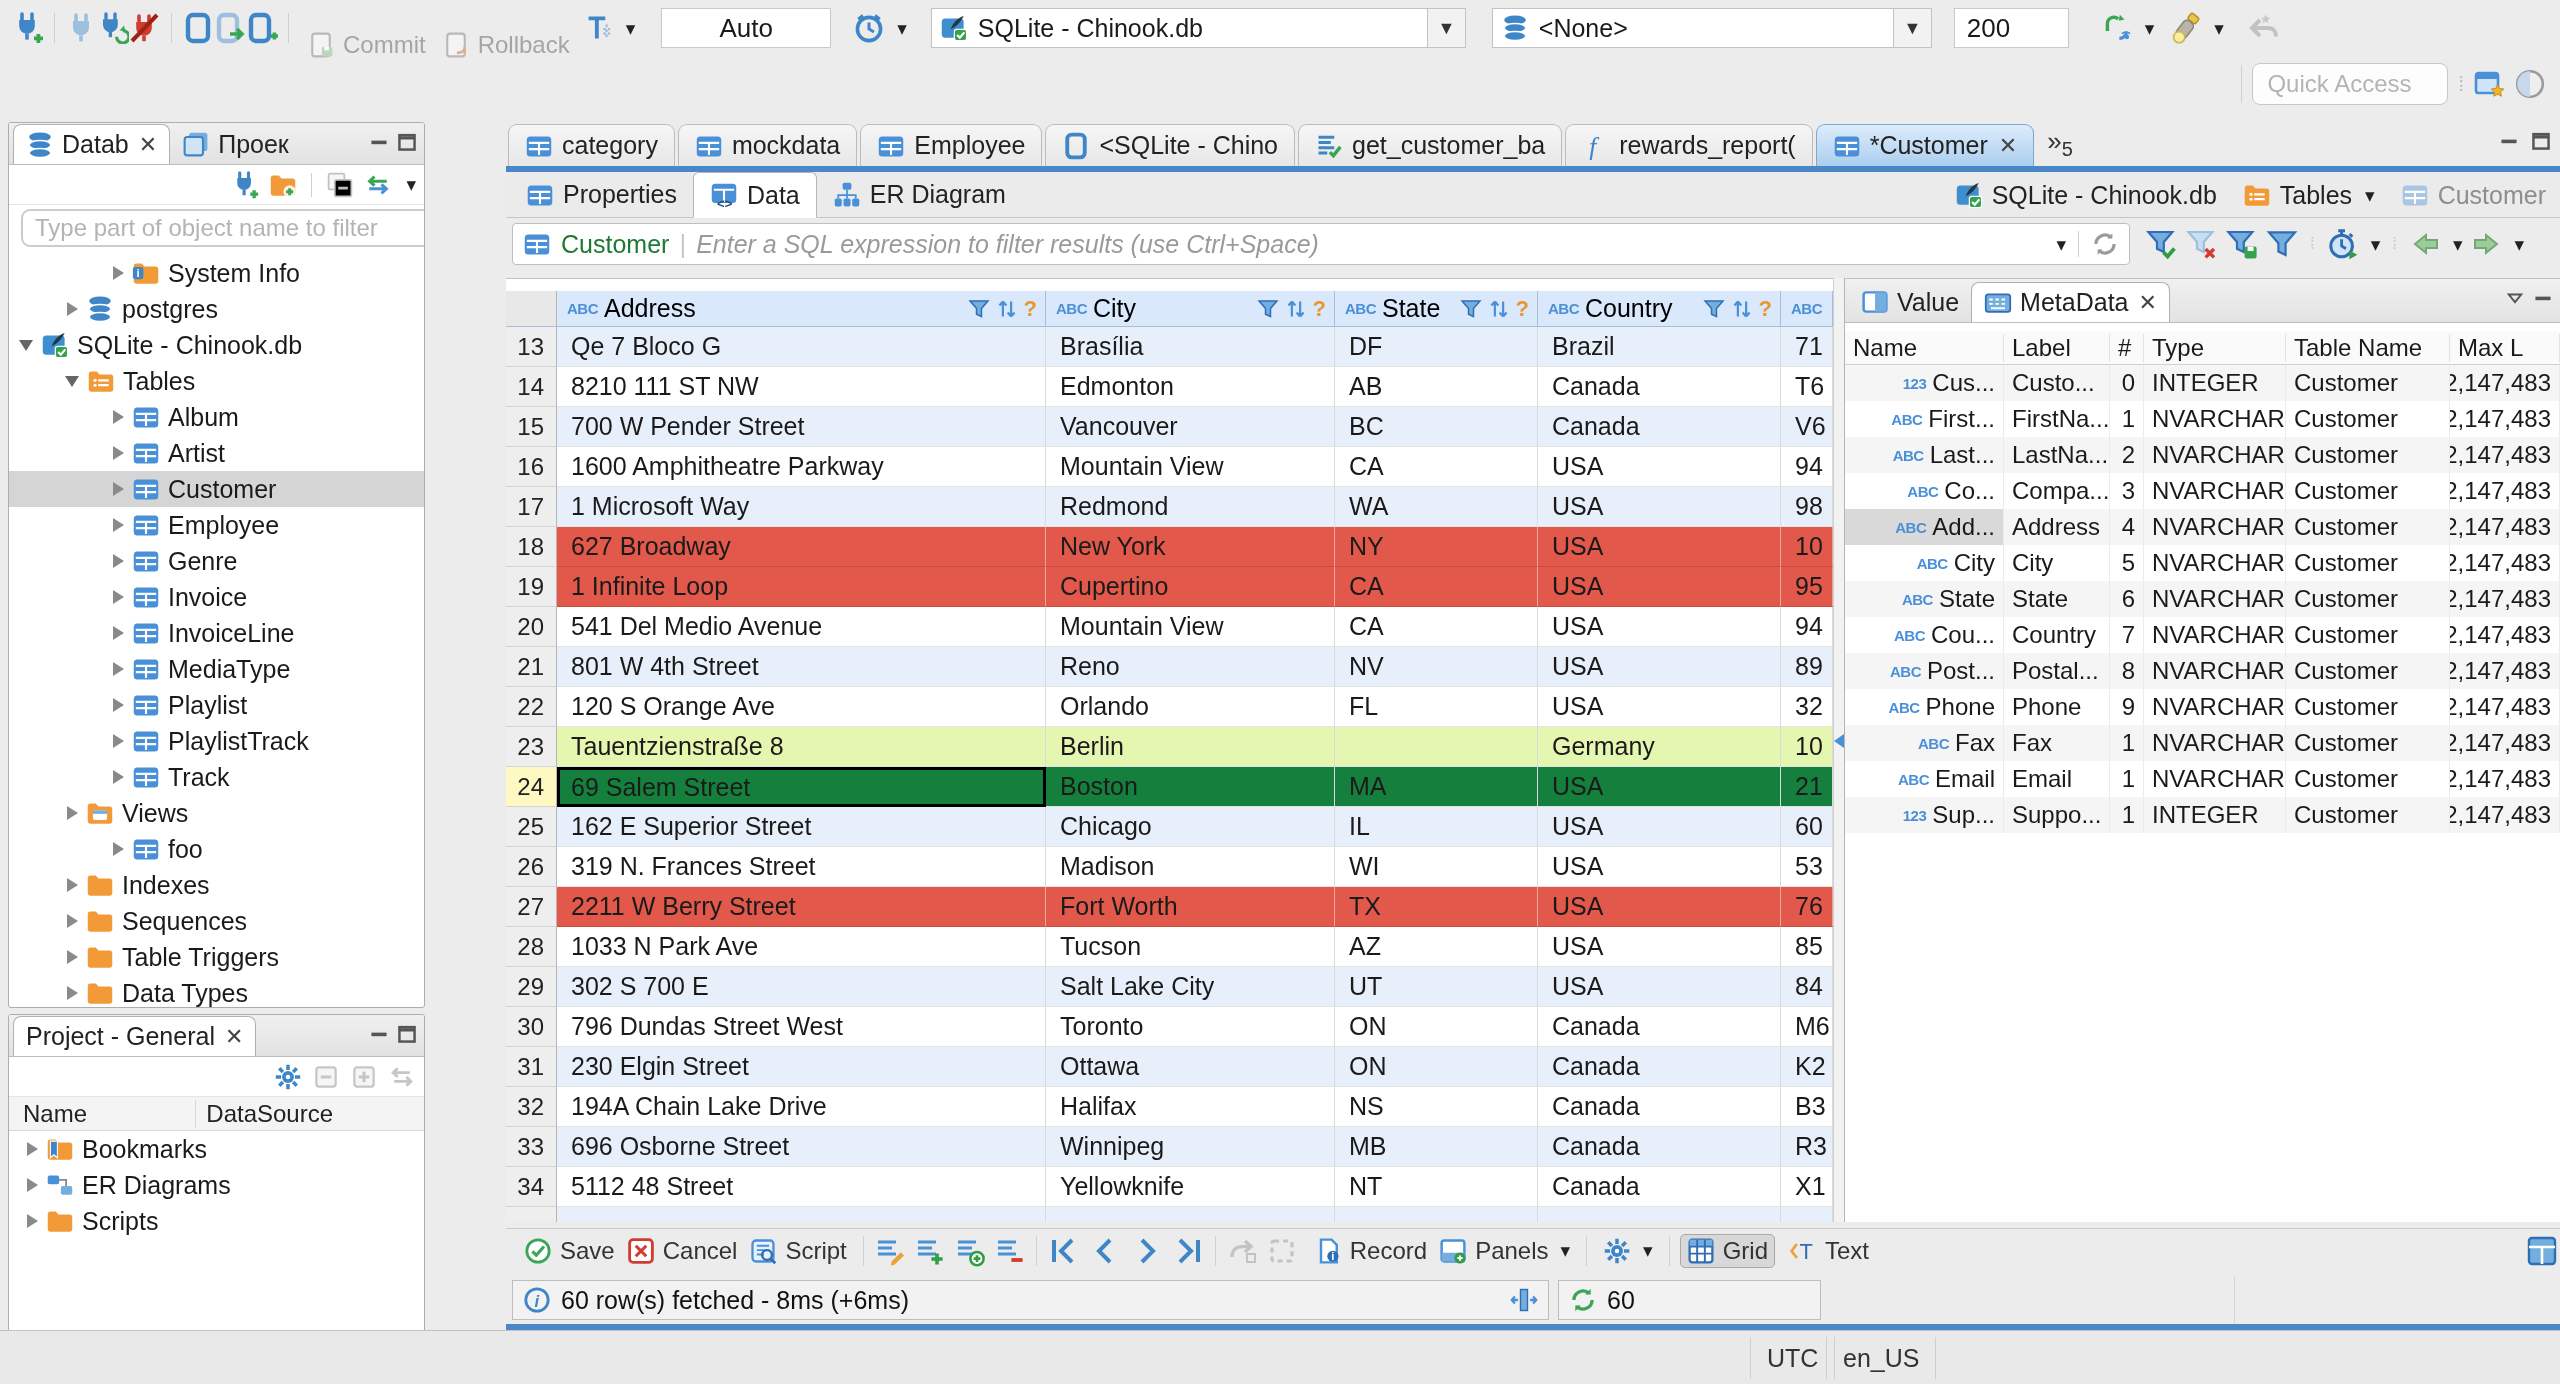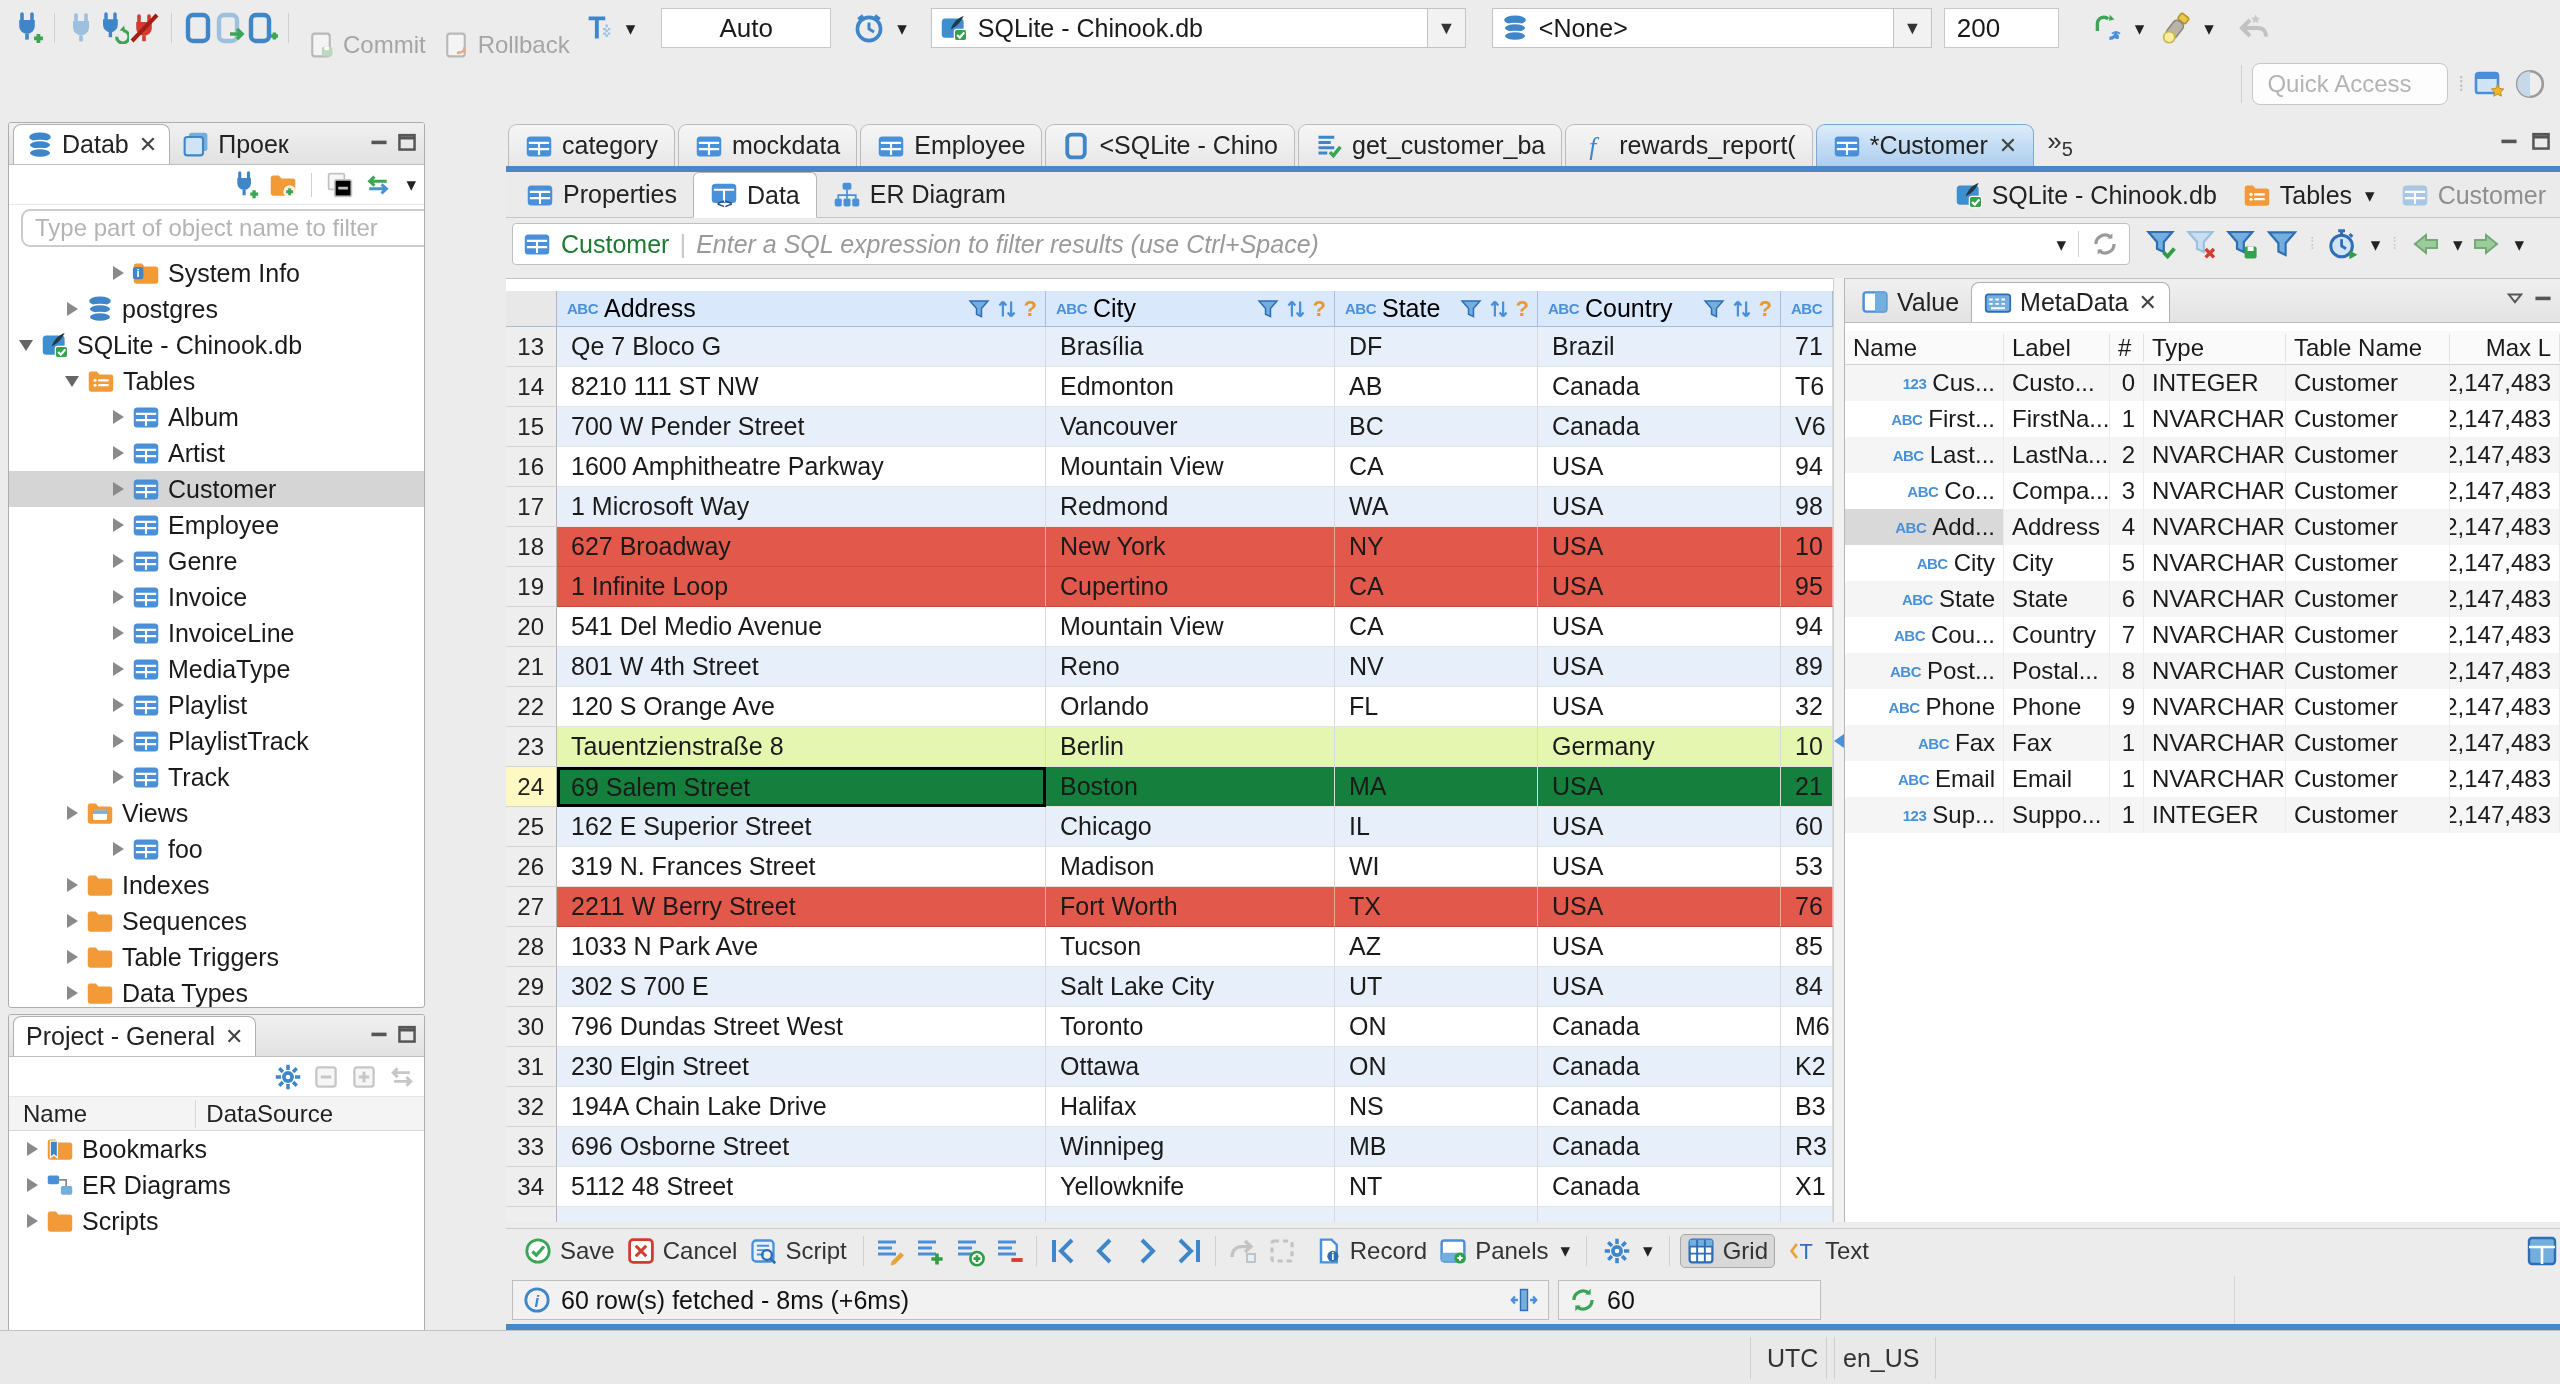--- a/index.html
+++ b/index.html
@@ -238,21 +238,21 @@
               <g fill="#3e86c8">
                 <ellipse cx="8" cy="3.4" rx="6.2" ry="2.6"></ellipse>
                 <ellipse cx="8" cy="8" rx="6.2" ry="2.6" stroke="#fff" stroke-width=".9"></ellipse>
                 <ellipse cx="8" cy="12.6" rx="6.2" ry="2.6" stroke="#fff" stroke-width=".9"></ellipse>
               </g>
             </svg>
           </span>
         <span class="cbtxt">&lt;None&gt;</span>
         <span class="cbarr">▼</span>
       </div>
-      <div class="numbox" style="margin-left:12px;">200</div>
+      <div class="numbox" style="margin-left:22px;">200</div>
       <div class="tbtn" style="margin-left:24px;">
         <span class="icn lg">
             <svg viewBox="0 0 16 16">
               <path d="M3.2 9.5V5.8A3.2 3.2 0 0 1 8.6 3.5" stroke="#3aa655" stroke-width="1.7" fill="none"></path>
               <path d="M9.4 1.4l-.5 3 2.8-.6z" fill="#3aa655"></path>
               <path d="M9.2 13.2c2 0 3.4-1.4 3.4-3.4" stroke="#4a90d9" stroke-width="1.6" fill="none"></path>
               <circle cx="13" cy="12.6" r="1" fill="#4a90d9"></circle>
               <path d="M10.5 10.8a3 3 0 0 1 4 0M11.3 12a1.8 1.8 0 0 1 2.4 0" stroke="#4a90d9" stroke-width=".9" fill="none"></path>
             </svg>
           </span>
@@ -1195,21 +1195,21 @@
                 </svg>
               </span>
           </div>
         </div>
         <div class="mhead" id="metaHead">
             <div class="mhc m0">Name</div>
             <div class="mhc m1">Label</div>
             <div class="mhc m2">#</div>
             <div class="mhc m3">Type</div>
             <div class="mhc m4">Table Name</div>
-            <div class="mhc m5" style="text-align:right;">Max L</div>
+            <div class="mhc m5" style="">Max L</div>
           </div>
         <div id="metaBody">
             <div class="mrow stripe">
               <div class="mc m0" style="justify-content:flex-end;">
        <span class="badge">123</span>
        <span>Cus...</span>
               </div>
               <div class="mc m1">Custo...</div>
               <div class="mc m2">0</div>
               <div class="mc m3">INTEGER</div>

